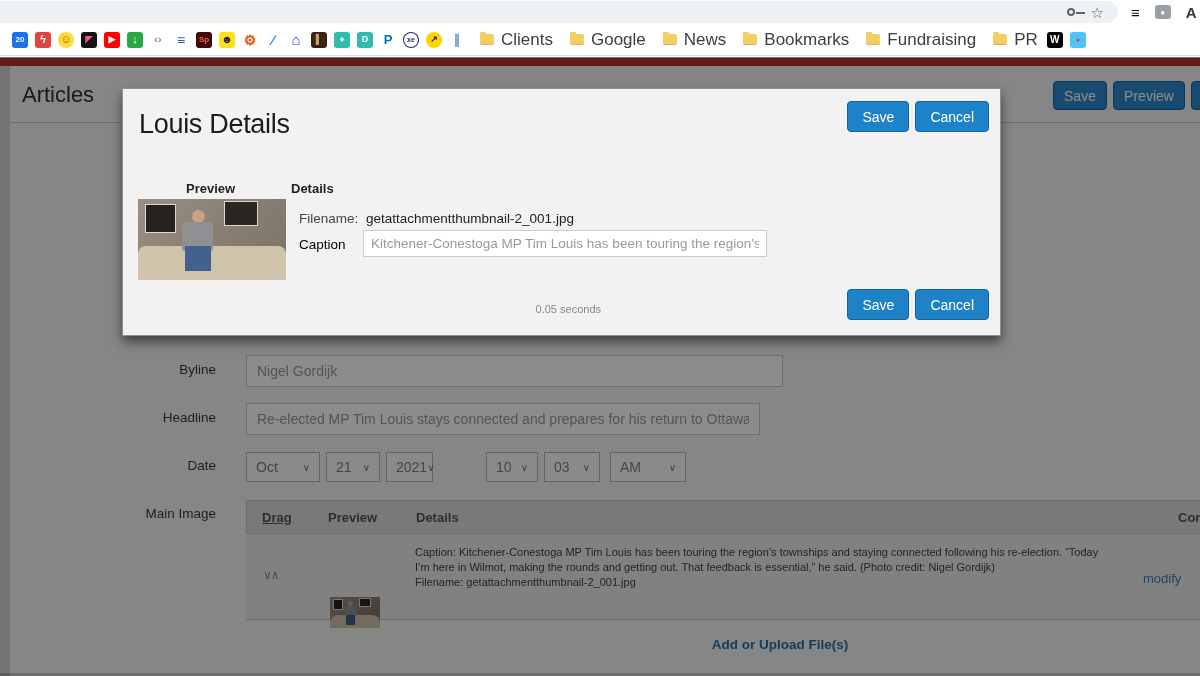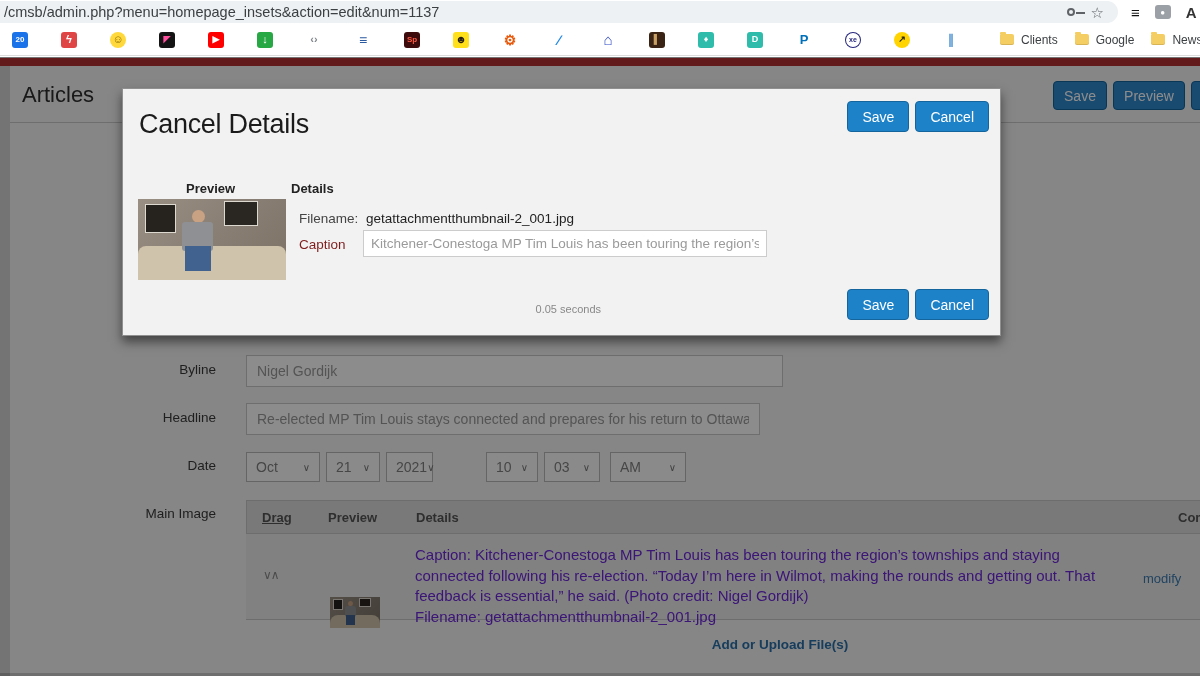--- a/index.html
+++ b/index.html
@@ -17,30 +17,30 @@
   .key-css::after { content:""; position:absolute; left:7px; top:2px; width:9px; height:2px; background:#5f6368; }
   .star-glyph { font-size:15px; color:#5f6368; line-height:1; }
   .ext { display:flex; align-items:center; gap:15px; margin-left:13px; }
   .ext-stack { font-size:15px; font-weight:bold; color:#111; line-height:1; }
   .ext-cam { width:16px; height:14px; background:#9aa0a6; border-radius:3px; color:#fff;
     font-size:8px; display:flex; align-items:center; justify-content:center; }
   .avatar-a { font-size:15px; font-weight:bold; color:#333; }
 
   .bookmarks { height:32px; display:flex; align-items:center; padding-left:12px;
     border-bottom:1px solid #dcdcdc; }
-  .fav { width:16px; height:16px; margin-right:33px; flex:0 0 auto; display:flex;
+  .fav { width:16px; height:16px; margin-right:7px; flex:0 0 auto; display:flex;
     align-items:center; justify-content:center; font-size:11px; line-height:1;
     border-radius:3px; font-weight:bold;text-align:center; }
   .fav.round { border-radius:50%; }
   .bm-folder { display:flex; align-items:center; gap:7px; margin:0 9px 0 8px; flex:0 0 auto; }
   .folder-glyph { position:relative; width:14px; height:11px; background:#f5ce63;
     border-radius:1px 2px 2px 2px; box-shadow:inset 0 -1px 0 rgba(0,0,0,.12); }
   .folder-glyph::before { content:""; position:absolute; top:-2px; left:0; width:6px; height:2px;
     background:#f5ce63; border-radius:1px 1px 0 0; }
-  .bm-label { font-size:12px; color:#3c4043; white-space:nowrap; }
+  .bm-label { font-size:17px; color:#3c4043; white-space:nowrap; }
 
   
   .page { position:relative; width:1200px; height:619px; background:#d4d4d4; }
   .red-bar { position:absolute; left:0; top:1px; width:1200px; height:8px; background:#b43030; }
   .panel { position:absolute; left:10px; top:9px; width:1190px; height:610px; background:#f4f4f4; }
   .header-line { position:absolute; left:10px; top:65px; width:1190px; height:0;
     border-top:1px solid #c9c9c9; }
   .page-title { position:absolute; left:22px; top:25px; font-size:22px; color:#2f2f2f; }
 
   .blue-btn { background:#1e82c8; border:1px solid #14659e; color:#fff; font-size:14px;
@@ -58,39 +58,39 @@
   .sel .chev { margin-left:auto; font-size:10px; color:#777; }
 
   .mi-table { position:absolute; left:246px; top:443px; width:954px; height:176px; overflow:hidden; }
   .mi-inner { position:relative; width:1068px; height:176px; }
   .mi-head { position:absolute; left:0; top:0; width:1068px; height:34px; background:#dcdcdc;
     border:1px solid #c6c6c6; }
   .mi-h { position:absolute; top:9px; font-size:13px; font-weight:bold; color:#555; }
   .mi-row { position:absolute; left:0; top:34px; width:1068px; height:86px; background:#ececec;
     border-bottom:1px solid #c6c6c6; }
   .drag-handle { position:absolute; left:17px; top:34px; color:#8a8a8a; font-size:12px; letter-spacing:-1px; }
-  .mi-caption { position:absolute; left:169px; top:11px; width:695px; font-size:15px;
-    line-height:1.37; color:#6d28d9; }
+  .mi-caption { position:absolute; left:169px; top:11px; width:695px; font-size:11px;
+    line-height:1.37; color:#404040; }
   .modify-link { position:absolute; left:897px; top:37px; font-size:13px; color:#3b7bb0; cursor:pointer; }
   .add-link { position:absolute; left:0; top:137px; width:1068px; text-align:center;
     font-size:13.5px; font-weight:bold; color:#2a6fa8; cursor:pointer; }
   .bottom-line { position:absolute; left:0; bottom:0; width:1200px; height:3px; background:rgba(0,0,0,.18); }
 
   
   .overlay { position:absolute; inset:0; background:rgba(0,0,0,.45); z-index:5; }
   .modal { position:absolute; left:122px; top:31px; width:879px; height:248px; background:#f2f2f2;
     border:1px solid #909090; box-shadow:0 6px 10px rgba(0,0,0,.5); z-index:10; }
   .modal-title { position:absolute; left:16px; top:20px; font-size:27px; color:#1b1b1b; letter-spacing:-.3px; }
   .btn-row { position:absolute; right:11px; display:flex; gap:6px; }
   .btn-row.top { top:12px; } .btn-row.bottom { top:200px; }
   .m-btn { height:31px; padding:0 14px; }
   .col-hdr { position:absolute; top:92px; font-size:13px; font-weight:bold; color:#222; }
   .m-filename-label { position:absolute; left:176px; top:122px; font-size:13.5px; color:#444; }
   .m-filename-value { position:absolute; left:243px; top:122px; font-size:13.5px; color:#222; }
-  .m-caption-label { position:absolute; left:176px; top:148px; font-size:13.5px; color:#7f1d1d; }
+  .m-caption-label { position:absolute; left:176px; top:148px; font-size:13.5px; color:#000000; }
   .m-caption-input { position:absolute; left:240px; top:141px; width:404px; height:27px;
     border:1px solid #ccc; background:#fff; color:#9a9a9a; font-size:13.5px; padding:0 7px;
     white-space:nowrap; overflow:hidden; font-family:"Liberation Sans", sans-serif; }
   .timing { position:absolute; left:278px; top:214px; width:200px; text-align:right;
     font-size:11px; color:#888; }
 
   
   .photo { position:relative; overflow:hidden;
     background:linear-gradient(135deg,#9a8f83 0%,#8b8075 45%,#7b7165 100%); }
   .photo .win-l { position:absolute; left:5%; top:6%; width:21%; height:36%; background:#26231f; border:1px solid #ddd8d0; }
@@ -101,21 +101,20 @@
   .photo .legs { position:absolute; left:31.5%; top:58%; width:18%; height:31%; background:#41618e; }
   .photo-large { position:absolute; left:15px; top:110px; width:148px; height:81px; }
   .photo-small { position:absolute; left:84px; top:63px; width:50px; height:31px; }
 </style>
 </head>
 <body>
 
 <div class="chrome">
   <div class="omnibox-row">
     <div class="omnibox">
-      <span class="url">/cmsb/admin.php?menu=homepage_insets&amp;action=edit&amp;num=1137</span>
       <span class="omni-icons">
         <span class="key-css"></span>
         <span class="star-glyph">☆</span>
       </span>
     </div>
     <div class="ext">
       <span class="ext-stack">≡</span>
       <span class="ext-cam">●</span>
       <span class="avatar-a">A</span>
     </div>
@@ -240,21 +239,21 @@
       </div>
       <div class="add-link">Add or Upload File(s)</div>
     </div>
   </div>
 
   <div class="bottom-line"></div>
 
   <div class="overlay"></div>
 
   <div class="modal">
-    <div class="modal-title">Cancel Details</div>
+    <div class="modal-title">Louis Details</div>
 
     <div class="btn-row top">
       <button class="blue-btn m-btn">Save</button>
       <button class="blue-btn m-btn">Cancel</button>
     </div>
 
     <span class="col-hdr" style="left:63px;">Preview</span>
     <span class="col-hdr" style="left:168px;">Details</span>
 
     <div class="photo photo-large">

